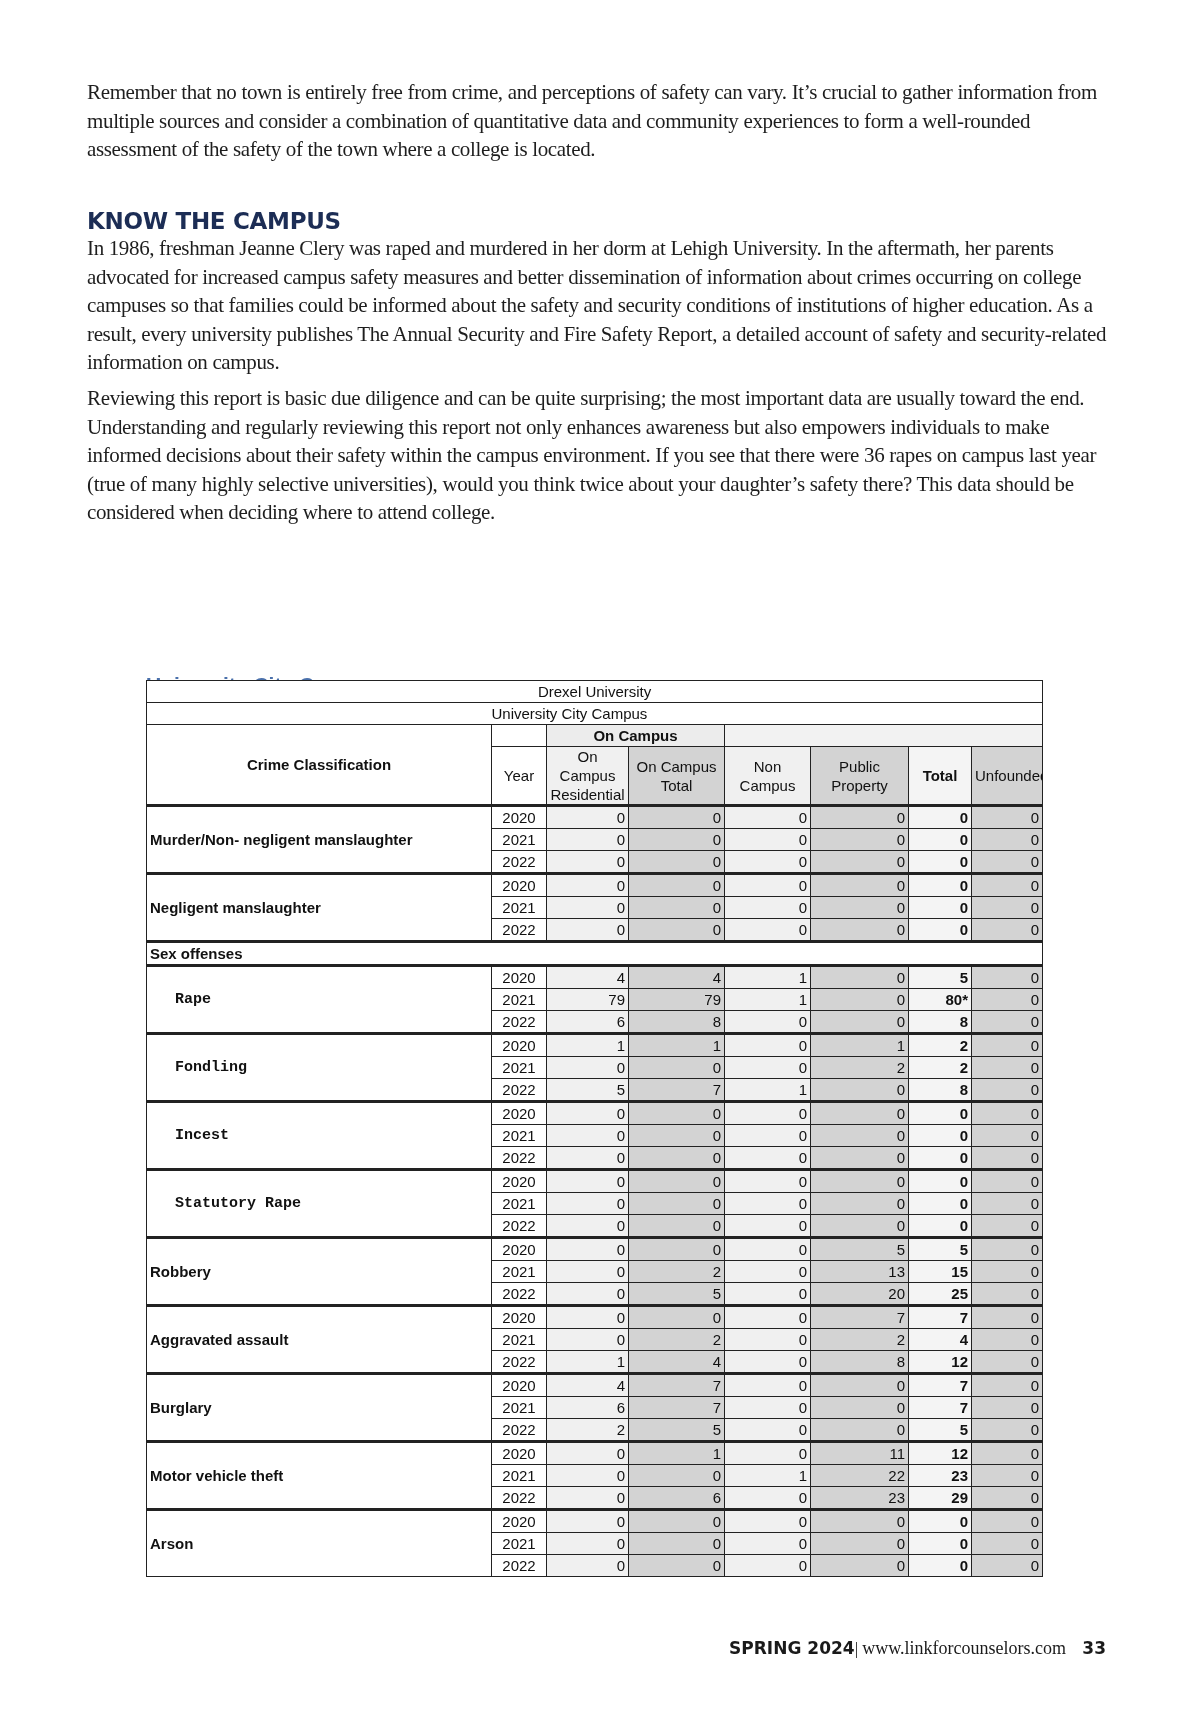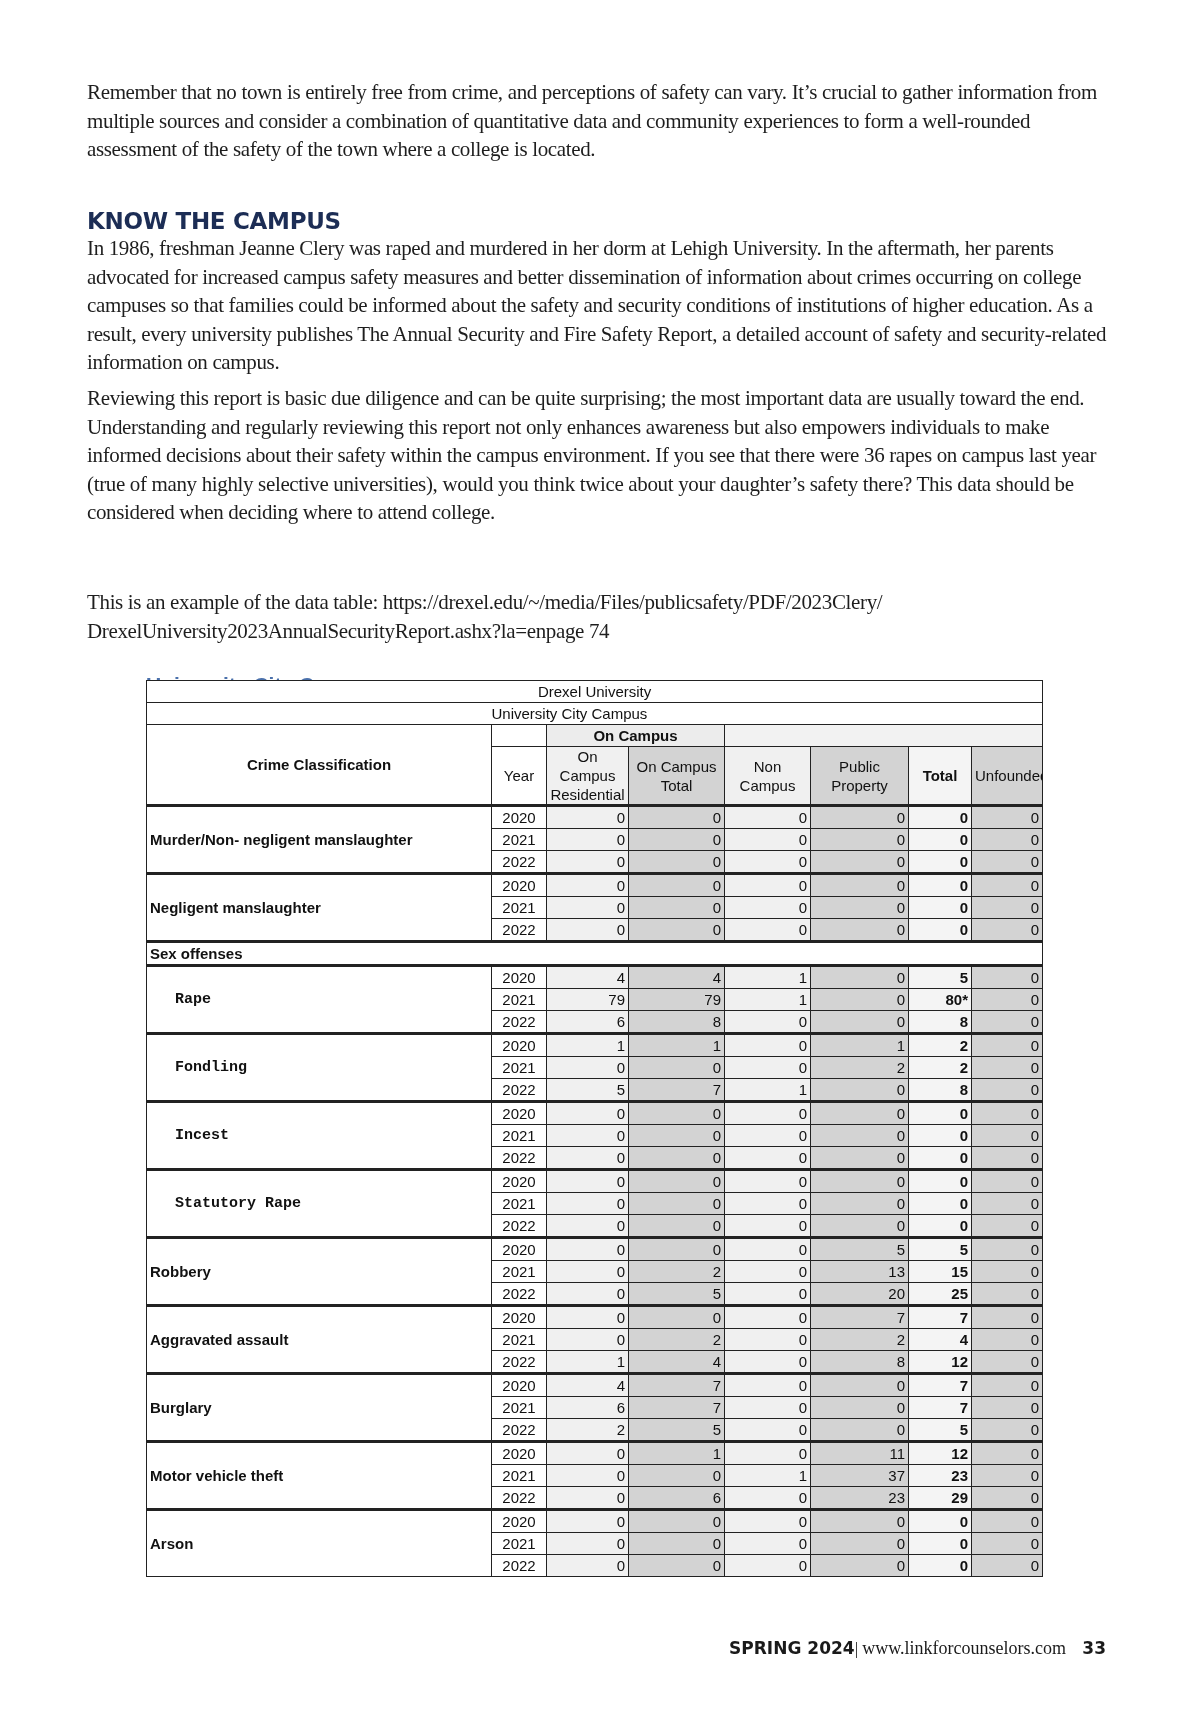--- a/index.html
+++ b/index.html
@@ -57,21 +57,20 @@
   .footer .pg { font-family: "DejaVu Sans", sans-serif; font-weight: bold; margin-left: 12px; }
 </style>
 </head>
 <body>
 
 <div class="page">
   <p class="para" style="top:78px;">Remember that no town is entirely free from crime, and perceptions of safety can vary. It’s crucial to gather information from multiple sources and consider a combination of quantitative data and community experiences to form a well-rounded assessment of the safety of the town where a college is located.</p>
   <h2 class="heading">KNOW THE CAMPUS</h2>
   <p class="para" style="top:234px;">In 1986, freshman Jeanne Clery was raped and murdered in her dorm at Lehigh University. In the aftermath, her parents advocated for increased campus safety measures and better dissemination of information about crimes occurring on college campuses so that families could be informed about the safety and security conditions of institutions of higher education. As a result, every university publishes The Annual Security and Fire Safety Report, a detailed account of safety and security-related information on campus.</p>
   <p class="para" style="top:384px;">Reviewing this report is basic due diligence and can be quite surprising; the most important data are usually toward the end. Understanding and regularly reviewing this report not only enhances awareness but also empowers individuals to make informed decisions about their safety within the campus environment. If you see that there were 36 rapes on campus last year (true of many highly selective universities), would you think twice about your daughter’s safety there? This data should be considered when deciding where to attend college.</p>
-  <p class="para" style="top:588px;">This is an example of the data table: https://drexel.edu/~/media/Files/publicsafety/PDF/2023Clery/ DrexelUniversity2023AnnualSecurityReport.ashx?la=enpage 74</p>
 
   <h3 class="table-title">University City Campus</h3>
 
   <table class="crime">
     <colgroup>
       <col style="width:345px">
         <col style="width:55px">
         <col style="width:82px">
         <col style="width:96px">
       <col style="width:86px">
@@ -367,21 +366,21 @@
           <td class="num lt">0</td>
           <td class="num dk">11</td>
           <td class="tot">12</td>
           <td class="num dk">0</td>
         </tr>
         <tr>
           <td class="yr">2021</td>
           <td class="num lt">0</td>
           <td class="num dk">0</td>
           <td class="num lt">1</td>
-          <td class="num dk">37</td>
+          <td class="num dk">22</td>
           <td class="tot">23</td>
           <td class="num dk">0</td>
         </tr>
         <tr>
           <td class="yr">2022</td>
           <td class="num lt">0</td>
           <td class="num dk">6</td>
           <td class="num lt">0</td>
           <td class="num dk">23</td>
           <td class="tot">29</td>

